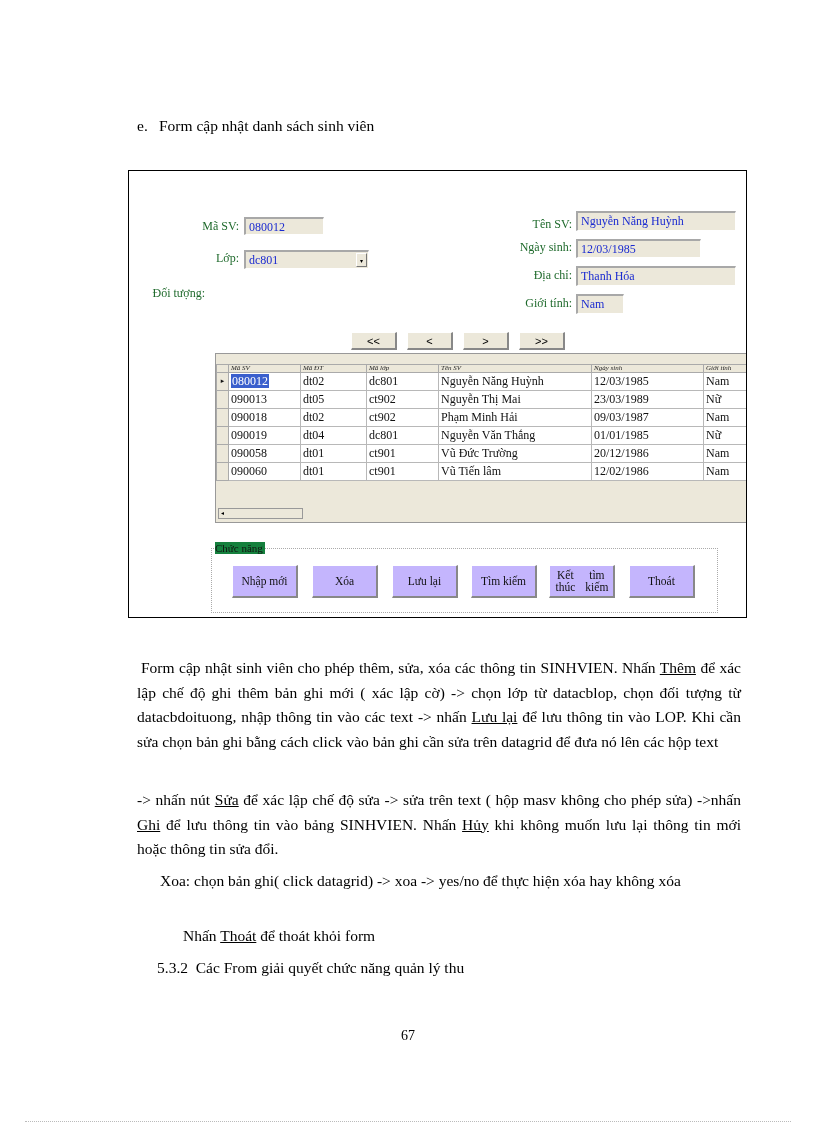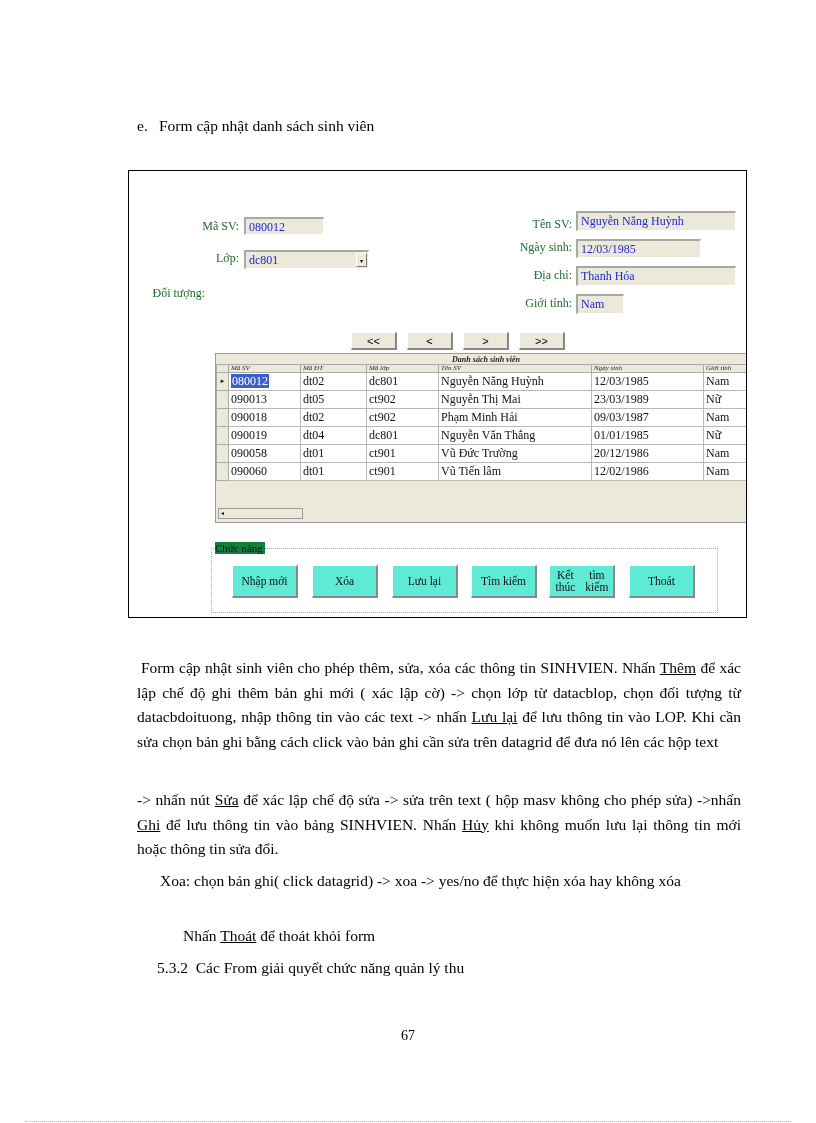--- a/index.html
+++ b/index.html
@@ -27,21 +27,21 @@
   .grid th { height:7px; font-size:7px; line-height:7px; font-style:italic; font-weight:normal; text-align:left; padding:0 2px; background:#ece8da; border:1px solid #aaa; color:#222; }
   .grid td { height:17px; font-size:12px; line-height:17px; padding:0 1px 0 2px; background:#ffffff; border:1px solid #b8b8b8; white-space:nowrap; overflow:hidden; color:#111; }
   .grid td.sel-col { background:#ece8da; border-color:#aaa; width:11px; padding:0; font-size:7px; text-align:center; }
   .grid .selected { background:#3a5fcd; color:#fff; padding:0 1px; }
   .grid .hscroll { position:absolute; left:2px; top:154px; width:85px; height:11px; background:#ece8da; border:1px solid #999; box-sizing:border-box; }
   .grid .hscroll .lt { position:absolute; left:2px; top:0; font-size:6px; line-height:9px; }
 
   
   .group { left:82px; top:377px; width:505px; height:63px; border:1px dotted #aaa; }
   .group-legend { left:86px; top:371px; background:#15803d; font-size:11px; padding:0 2px 0 0; color:#111; }
-  .fbtn { top:394px; height:33px; background:#5eead4; border-top:1px solid #fff; border-left:1px solid #fff; border-right:2px solid #888; border-bottom:2px solid #888;
+  .fbtn { top:394px; height:33px; background:#c4b5fd; border-top:1px solid #fff; border-left:1px solid #fff; border-right:2px solid #888; border-bottom:2px solid #888;
           font-size:11.5px; text-align:center; box-sizing:border-box; display:flex; align-items:center; justify-content:center; line-height:12px; color:#111; }
 
   
   .para { left:137px; width:604px; font-size:15.5px; line-height:24.5px; text-align:justify; }
   .para u { text-decoration:underline; }
   .pagenum { left:0; width:816px; top:1028px; text-align:center; font-size:14px; }
   .dotted { left:25px; top:1121px; width:766px; border-top:1px dotted #bbb; }
 </style>
 </head>
 <body>
@@ -74,21 +74,20 @@
 
   <div class="abs lbl" style="left:355px;top:125px;width:88px;">Giới tính:</div>
   <div class="abs field" style="left:447px;top:123px;width:48px;height:20px;">Nam</div>
 
   <div class="abs navbtn" style="left:222px;top:161px;width:46px;">&lt;&lt;</div>
   <div class="abs navbtn" style="left:278px;top:161px;width:46px;">&lt;</div>
   <div class="abs navbtn" style="left:334px;top:161px;width:46px;">&gt;</div>
   <div class="abs navbtn" style="left:390px;top:161px;width:46px;">&gt;&gt;</div>
 
   <div class="abs grid">
-    <div class="cap">Danh sách sinh viên</div>
     <table>
       <colgroup>
         <col style="width:12px">
           <col style="width:72px">
           <col style="width:66px">
           <col style="width:72px">
           <col style="width:153px">
           <col style="width:112px">
           <col style="width:45px">
       </colgroup>

